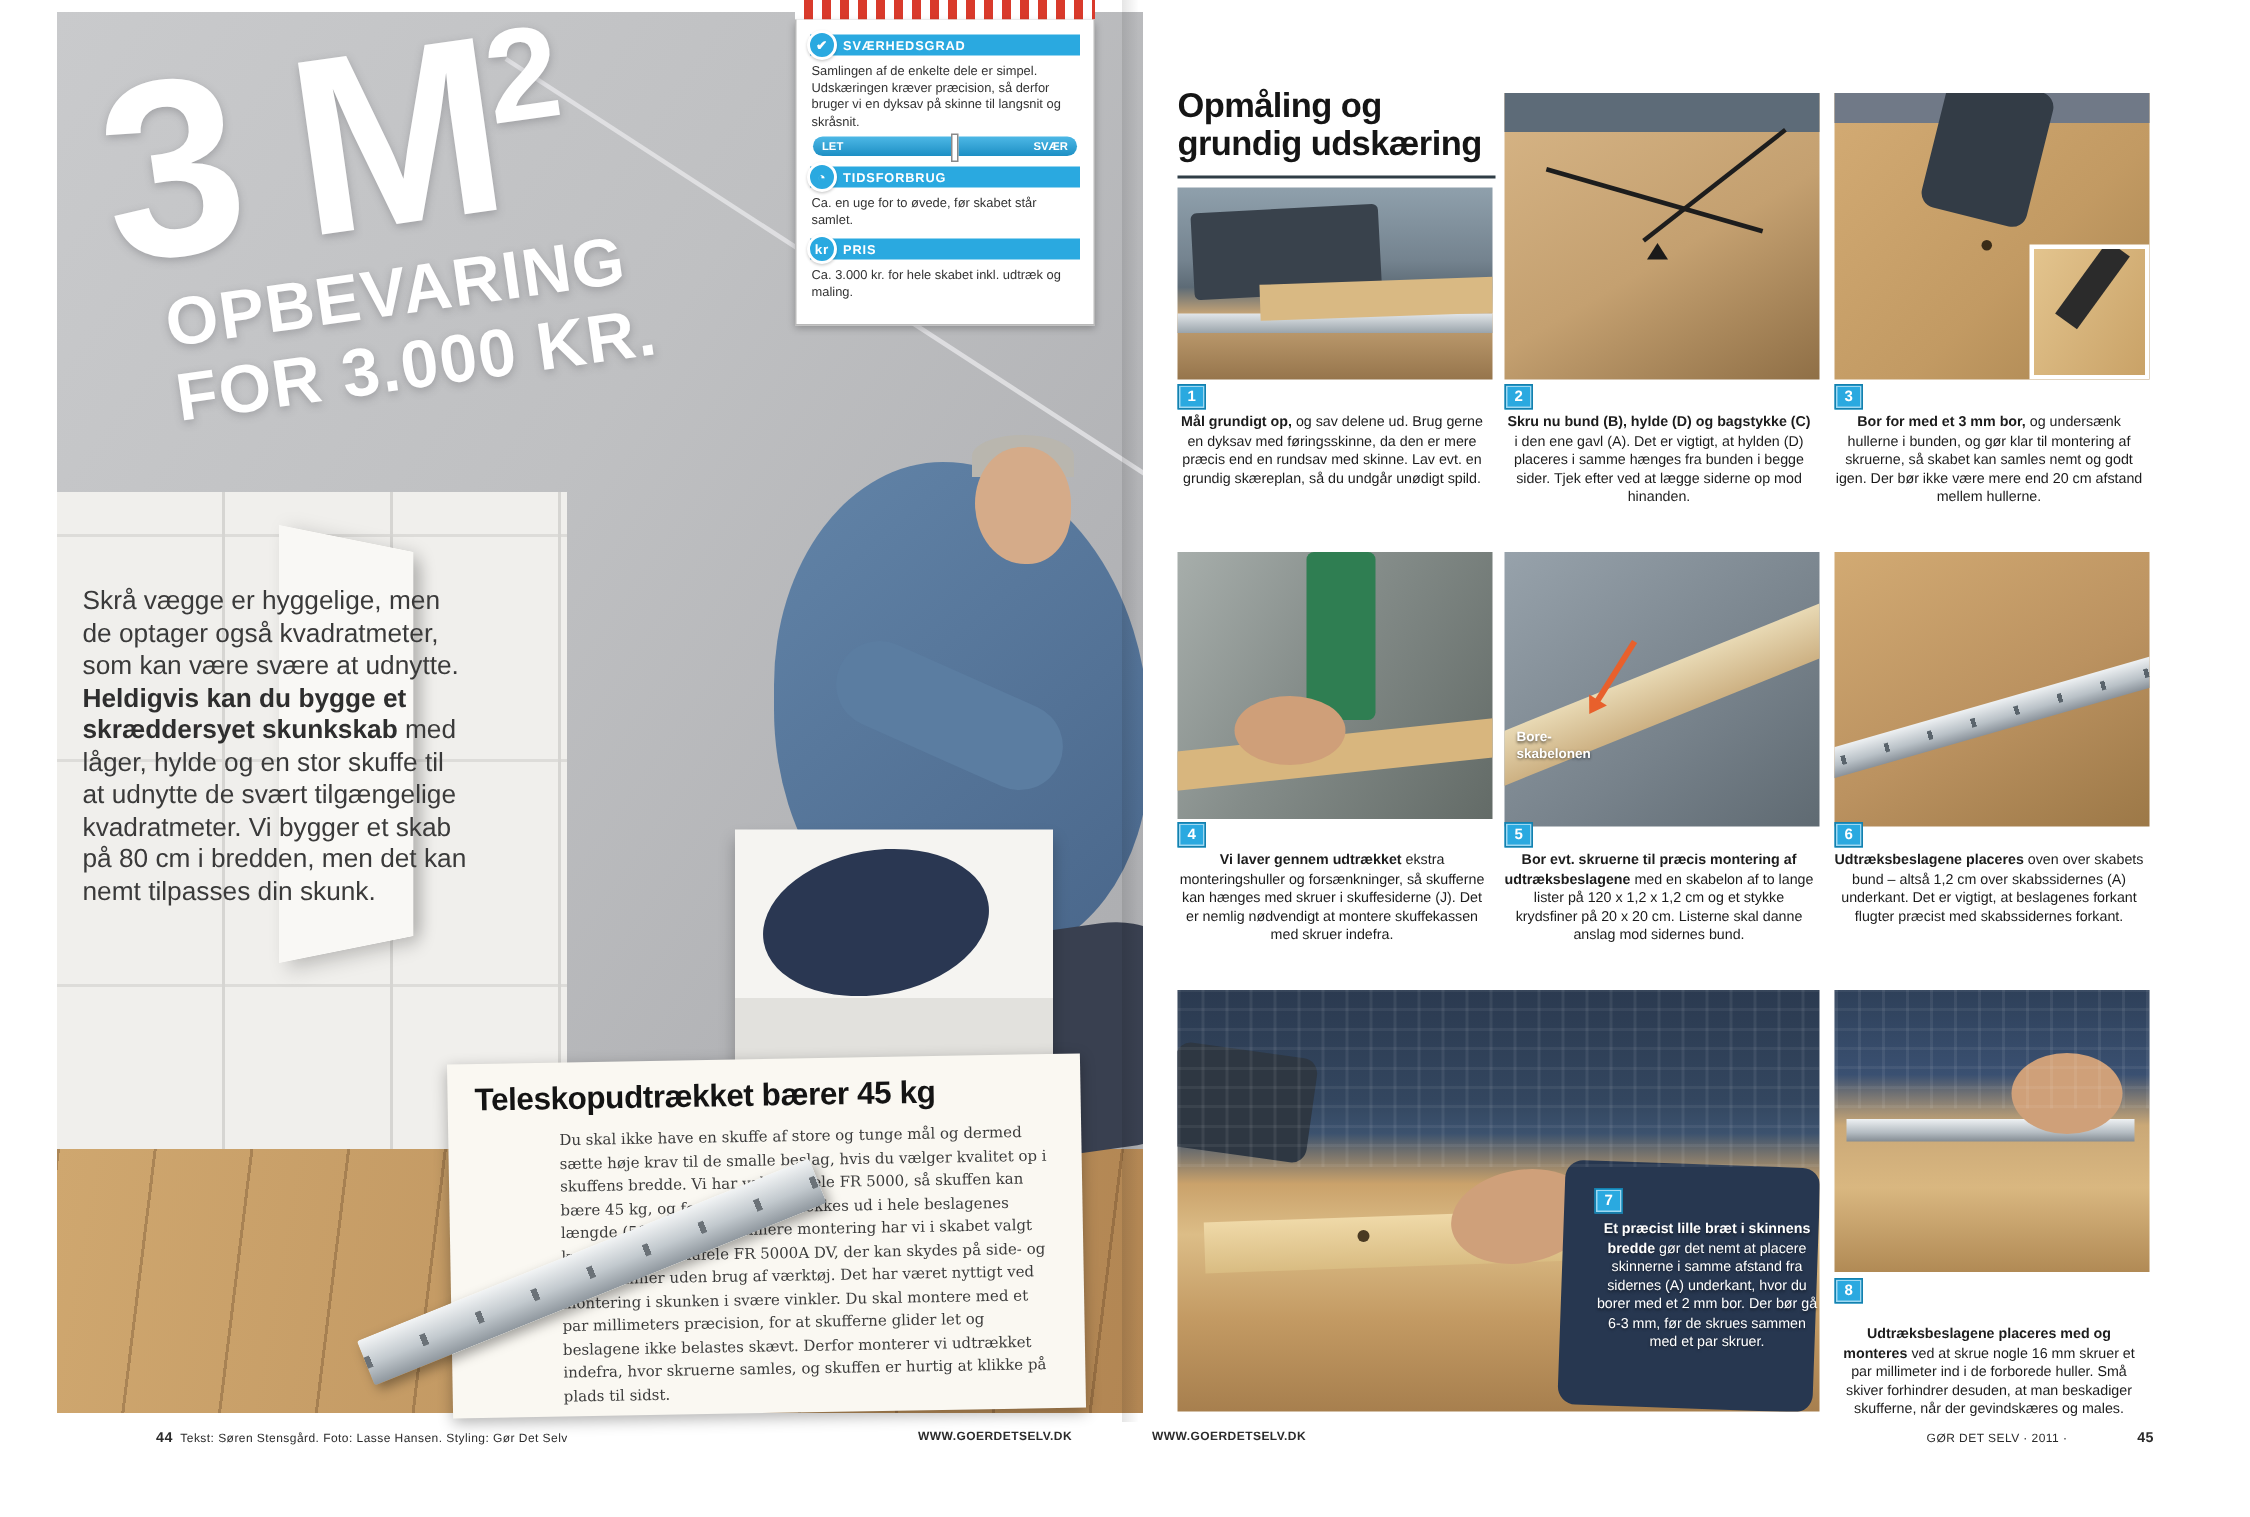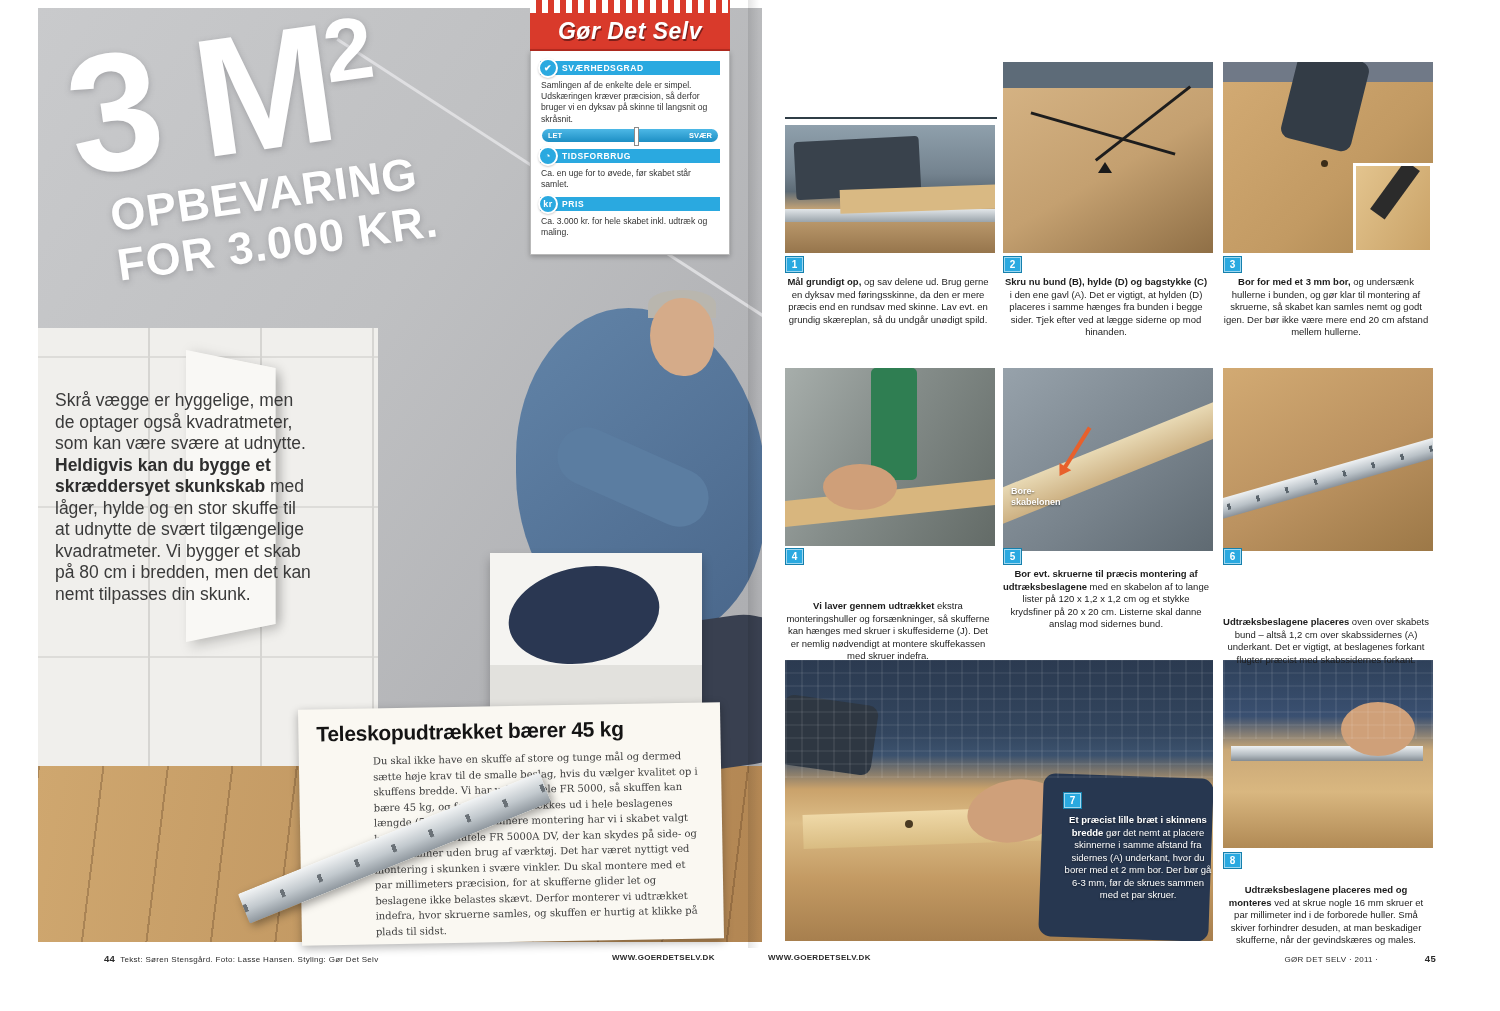--- a/index.html
+++ b/index.html
@@ -144,21 +144,21 @@
   .badge{position:absolute;width:17px;height:15px;background:#2aa9e0;border:1px solid #1580ad;
     color:#fff;font-size:10px;font-weight:bold;text-align:center;line-height:15px;
     box-shadow:inset 0 0 0 1px rgba(255,255,255,.55);}
   .b1{left:785px;top:256px;} .b2{left:1003px;top:256px;} .b3{left:1223px;top:256px;}
   .b4{left:785px;top:548px;} .b5{left:1003px;top:548px;} .b6{left:1223px;top:548px;}
   .b7{left:1063px;top:792px;} .b8{left:1223px;top:852px;}
 
   .cap{position:absolute;width:206px;margin:0;font-size:9.5px;line-height:1.32;color:#1c1c1c;text-align:center;}
   .cap b{font-weight:bold;}
   .c1{left:785px;top:276px;} .c2{left:1003px;top:276px;} .c3{left:1223px;top:276px;}
-  .c4{left:785px;top:568px;margin-top:32px;} .c5{left:1003px;top:568px;} .c6{left:1223px;top:568px;margin-top:48px;}
+  .c4{left:785px;top:568px;} .c5{left:1003px;top:568px;} .c6{left:1223px;top:568px;}
   .c7{left:1063px;top:814px;width:150px;color:#fff;text-shadow:0 1px 2px rgba(0,0,0,.5);}
   .c8{left:1223px;top:884px;}
 
   
   .f{position:absolute;top:953px;font-size:8px;color:#2b2b2b;letter-spacing:.3px;}
   .f b{font-size:9.5px;margin-left:44px;}
   .f-left{left:60px;}
   .f-c1{left:612px;font-weight:bold;}
   .f-c2{left:768px;font-weight:bold;}
   .f-right{left:1240px;width:196px;text-align:right;}
@@ -184,21 +184,20 @@
   </div>
 
   <div class="headline">
     <div class="hl-big"><span>3 M</span><sup>2</sup></div>
     <div class="hl-sub">OPBEVARING</div>
     <div class="hl-sub">FOR 3.000 KR.</div>
   </div>
 
   <div class="logo-box">
     <div class="spiral"></div>
-    <div class="brand">Gør Det Selv</div>
     <div class="panel">
       <div class="sec">
         <div class="sec-head">
           <span class="sec-ico">✔</span>
           <span>SVÆRHEDSGRAD</span>
         </div>
         <p class="sec-text">Samlingen af de enkelte dele er simpel. Udskæringen kræver præcision, så derfor bruger vi en dyksav på skinne til langsnit og skråsnit.</p>
         <div class="slider">
           <span class="sl-l">LET</span>
           <span class="sl-r">SVÆR</span>
@@ -229,20 +228,24 @@
   <div class="feature-box">
     <h2>Teleskopudtrækket bærer 45 kg</h2>
     <p>Du skal ikke have en skuffe af store og tunge mål og dermed sætte høje krav til de smalle beslag, hvis du vælger kvalitet op i skuffens bredde. Vi har valgt Häfele FR 5000, så skuffen kan bære 45 kg, og fordi den kan trækkes ud i hele beslagenes længde (50 cm). For nemmere montering har vi i skabet valgt kuglebaner fra Häfele FR 5000A DV, der kan skydes på side- og skuffeskinner uden brug af værktøj. Det har været nyttigt ved montering i skunken i svære vinkler. Du skal montere med et par millimeters præcision, for at skufferne glider let og beslagene ikke belastes skævt. Derfor monterer vi udtrækket indefra, hvor skruerne samles, og skuffen er hurtig at klikke på plads til sidst.</p>
   </div>
   <div class="slide-photo">
     <div class="slide-rail"></div>
   </div>
 
   <div class="spine"></div>
 
+  <div class="rtitle">
+    <div>Opmåling og</div>
+    <div>grundig udskæring</div>
+  </div>
   <div class="rule"></div>
 
   <div class="ph p11">
     <div class="sh machine"></div>
     <div class="sh rail"></div>
     <div class="sh board"></div>
   </div>
   <div class="ph p12">
     <div class="sh jig1"></div>
     <div class="sh jig2"></div>

